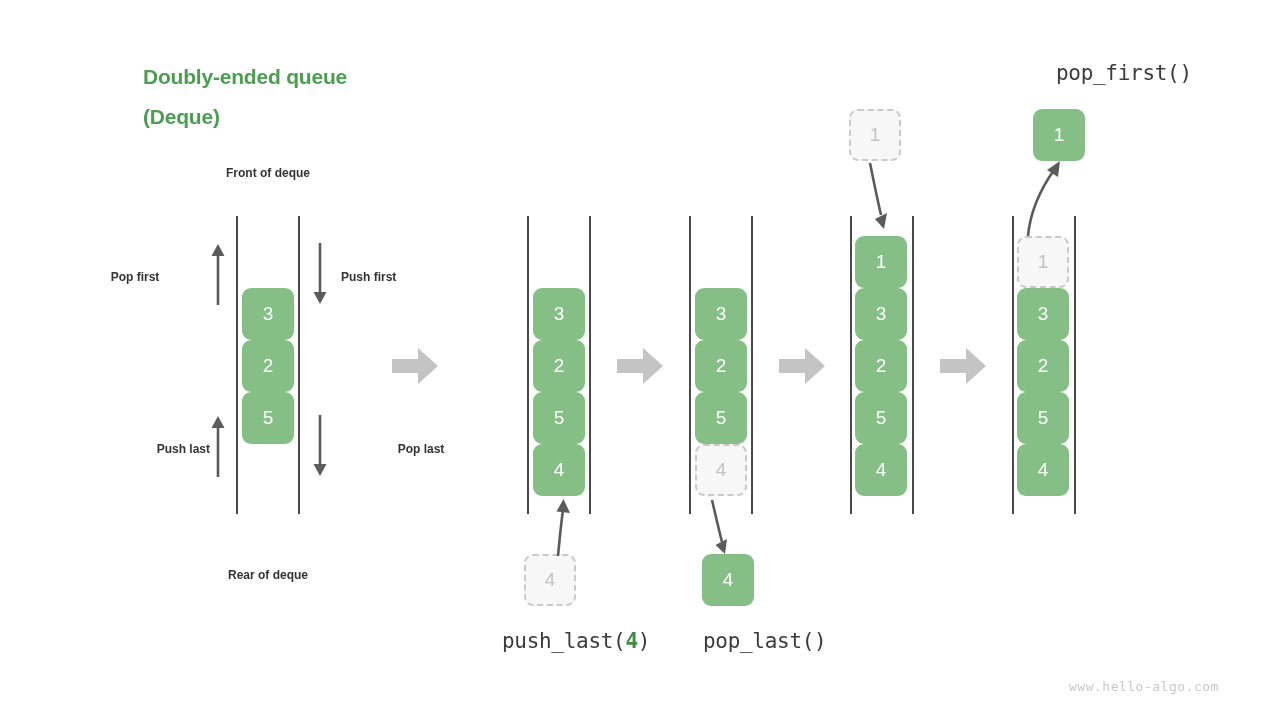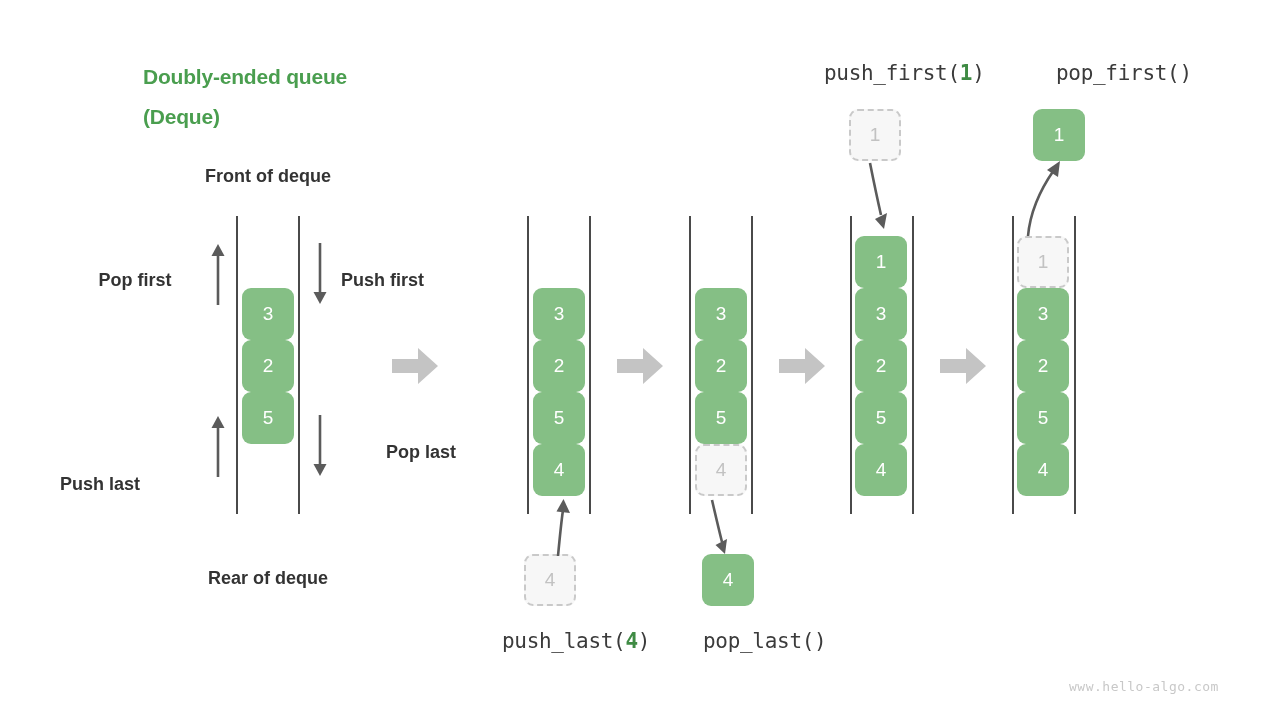--- a/index.html
+++ b/index.html
@@ -18,21 +18,21 @@
     color:#4a9e4f;
     font-weight:bold;
     font-size:21px;
     text-align:left;
     line-height:40px;
     letter-spacing:-0.2px;
   }
   .section-label{
     color:#333333;
     font-weight:bold;
-    font-size:18px;
+    font-size:12px;
     text-align:center;
     white-space:nowrap;
   }
   .op-label{
     font-family:"DejaVu Sans Mono","Liberation Mono",monospace;
     font-size:21px;
     color:#3b3b3b;
     white-space:nowrap;
     letter-spacing:-0.3px;
   }
@@ -111,21 +111,21 @@
     </svg>
   </div>
   <div class="abs section-label" style="left:341px;top:270px;width:160px;text-align:left;">Push first</div>
 
   <div class="abs thin-arrow" style="left:208px;top:415px;">
     <svg width="20" height="62" viewBox="0 0 20 62">
       <line x1="10" y1="62" x2="10" y2="10" stroke="#5b5b5b" stroke-width="2.6"></line>
       <path d="M10 1 L16.5 13 L3.5 13 Z" fill="#5b5b5b"></path>
     </svg>
   </div>
-  <div class="abs section-label" style="left:60px;top:442px;width:150px;text-align:left;margin-top:32px;">Push last</div>
+  <div class="abs section-label" style="left:60px;top:442px;width:150px;text-align:right;">Push last</div>
 
   <div class="abs thin-arrow" style="left:310px;top:415px;">
     <svg width="20" height="62" viewBox="0 0 20 62">
       <line x1="10" y1="0" x2="10" y2="52" stroke="#5b5b5b" stroke-width="2.6"></line>
       <path d="M10 61 L16.5 49 L3.5 49 Z" fill="#5b5b5b"></path>
     </svg>
   </div>
   <div class="abs section-label" style="left:341px;top:442px;width:160px;text-align:center;">Pop last</div>
 
   <div class="abs big-arrow" style="left:392px;top:348px;">
@@ -196,23 +196,20 @@
   <div class="abs box" style="left:855px;top:444px;">4</div>
 
   <div class="abs box ghost" style="left:849px;top:109px;">1</div>
   <div class="abs motion" style="left:862px;top:163px;">
     <svg width="40" height="70" viewBox="0 0 40 70">
       <path d="M8 0 C8 0, 14 30, 19 52" stroke="#5b5b5b" stroke-width="2.6" fill="none"></path>
       <path d="M22 66 L25 50 L13 56 Z" fill="#5b5b5b"></path>
     </svg>
   </div>
 
-  <div class="abs op-label" style="left:824px;top:61px;">
-    <span>push_first</span><span>(</span><span class="arg">1</span><span>)</span>
-  </div>
 
   <div class="abs big-arrow" style="left:940px;top:348px;">
     <svg width="46" height="36" viewBox="0 0 46 36">
       <path d="M0 11 H26 V0 L46 18 L26 36 V25 H0 Z" fill="#c4c4c4"></path>
     </svg>
   </div>
 
   <div class="abs rail" style="left:1012px;top:216px;height:298px;"></div>
   <div class="abs rail" style="left:1074px;top:216px;height:298px;"></div>
 

